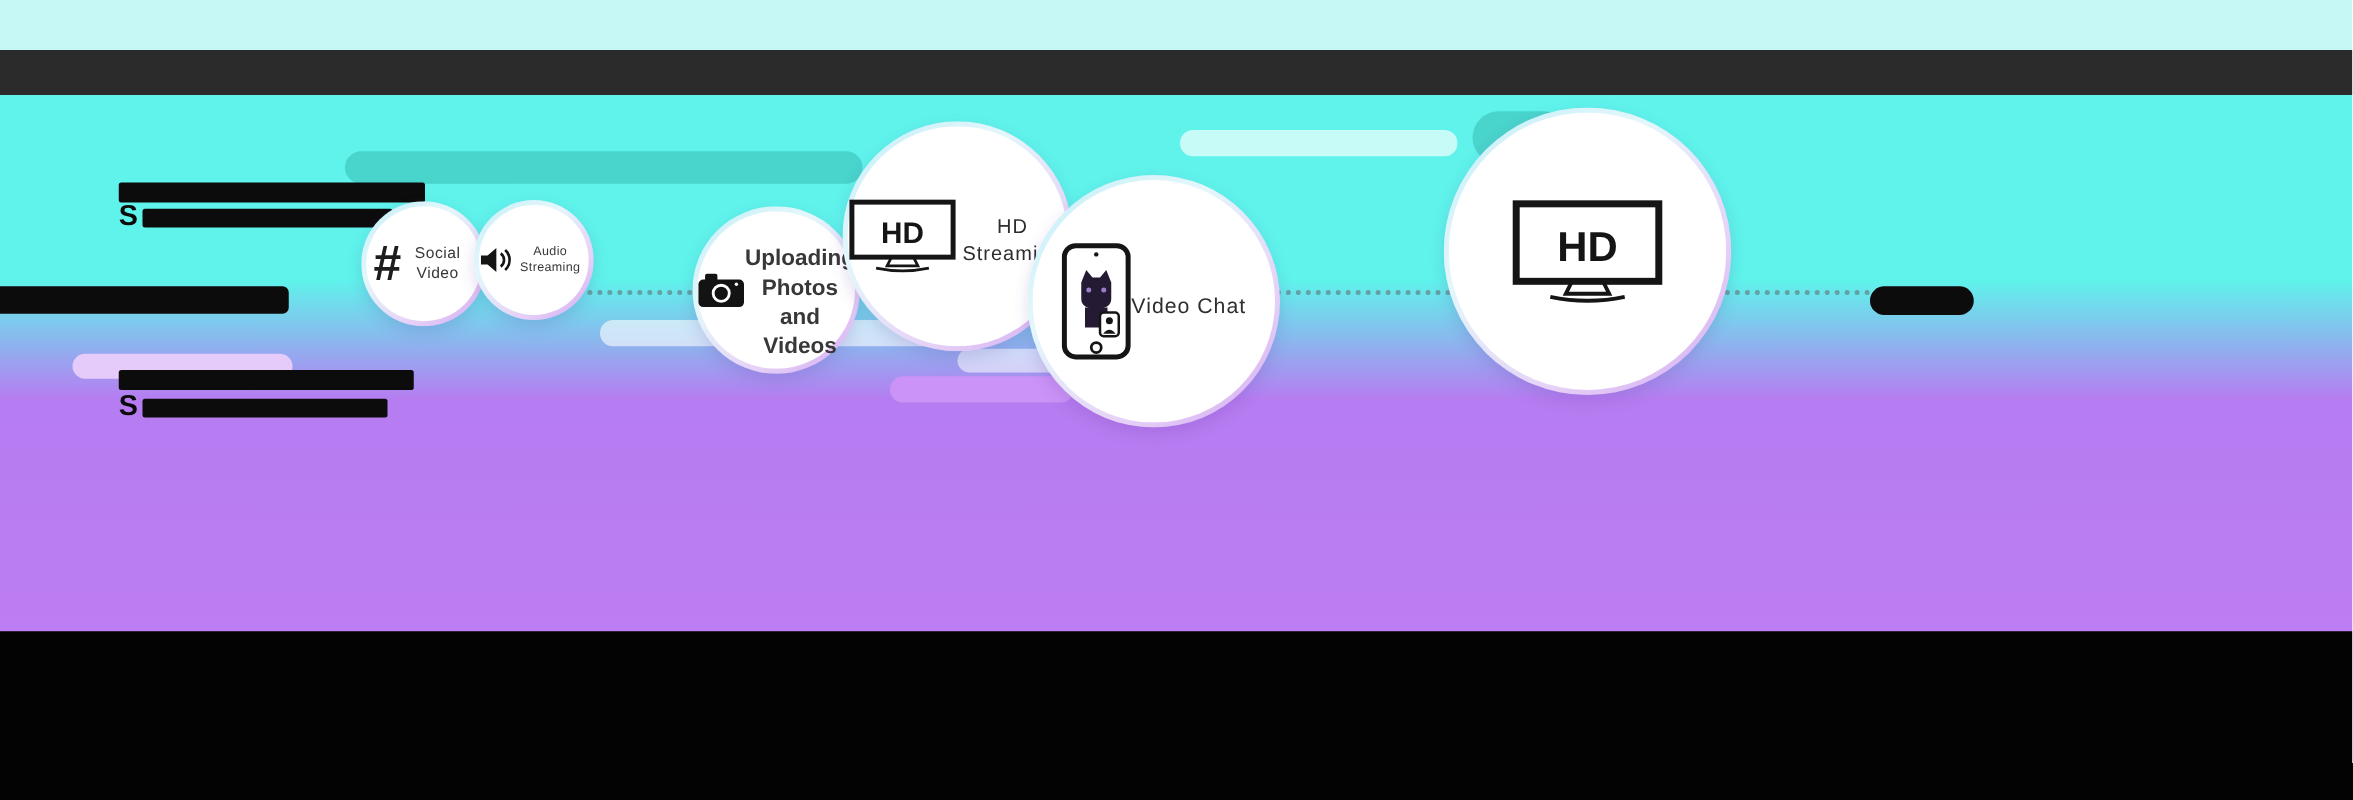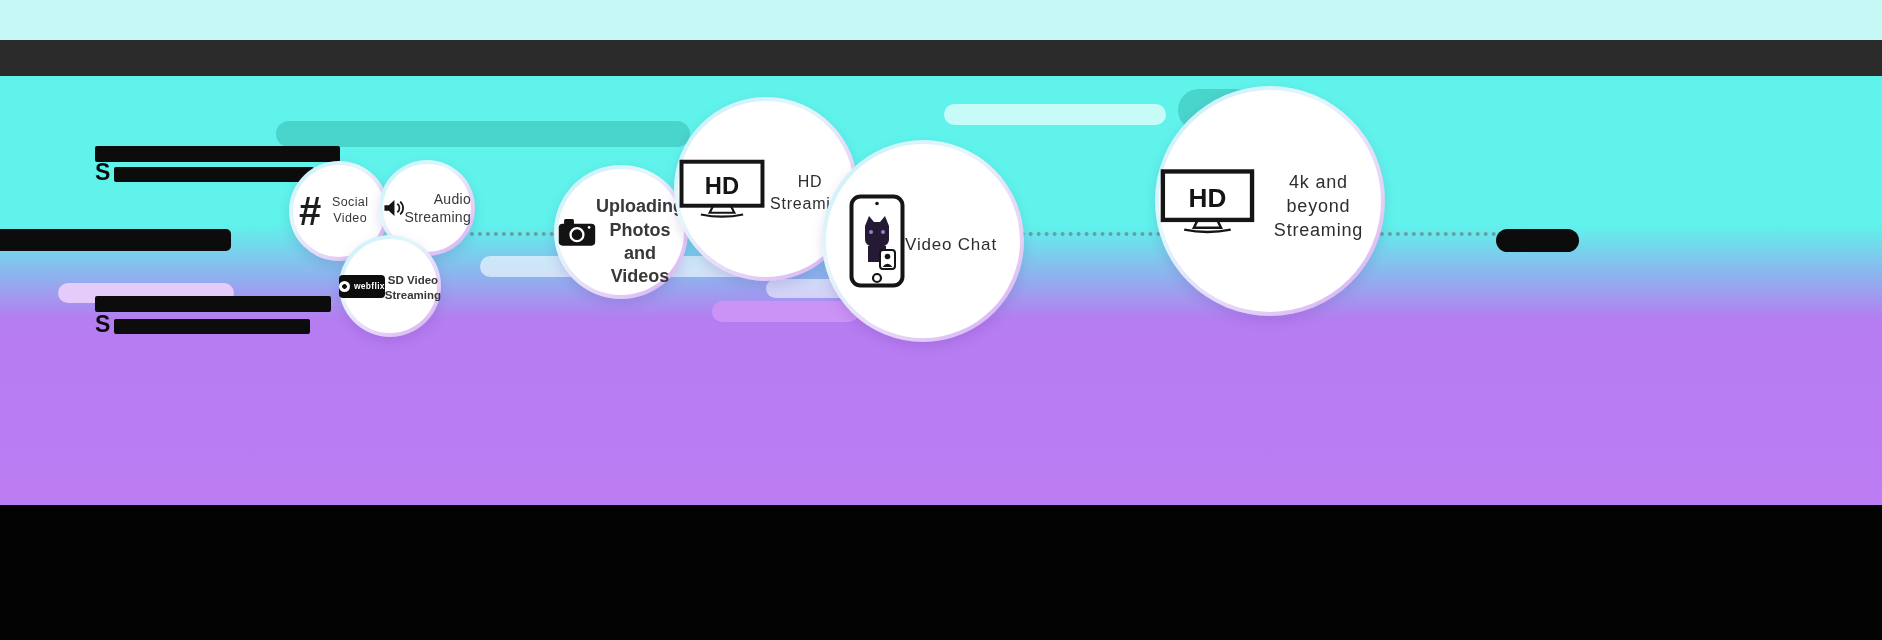--- a/index.html
+++ b/index.html
@@ -57,21 +57,21 @@
   .b-social { left:289px; top:161px; width:92px;  height:92px;  }
   .b-audio  { left:379px; top:160px; width:88px;  height:88px;  }
   .b-sd     { left:339px; top:235px; width:94px;  height:94px;  }
   .b-upload { left:554px; top:165px; width:126px; height:126px; }
   .b-hd     { left:674px; top:97px;  width:176px; height:176px; }
   .b-video  { left:822px; top:140px; width:194px; height:194px; }
   .b-4k     { left:1155px;top:86px;  width:222px; height:222px; }
 
   .b-email  .lbl { font-size:15px;   letter-spacing:.6px; margin-top:5px; }
   .b-social .lbl { font-size:12.5px; width:58px;  line-height:1.25; letter-spacing:.4px; }
-  .b-audio  .lbl { font-size:14px;   width:70px;  line-height:1.3;  letter-spacing:.3px;text-align:right; }
+  .b-audio  .lbl { font-size:10px;   width:70px;  line-height:1.3;  letter-spacing:.3px; }
   .b-sd     .lbl { font-size:11.5px; font-weight:700; width:78px; line-height:1.3; margin-top:4px; }
   .b-upload .lbl { font-size:18px; font-weight:700; width:116px; line-height:1.3; margin-top:20px; }
   .b-hd     .lbl { font-size:16px; width:100px; line-height:1.35; letter-spacing:.8px; margin-top:8px; color:#2e2e2e; }
   .b-video  .lbl { font-size:17px; letter-spacing:.8px; margin-top:8px; color:#2e2e2e; }
   .b-4k     .lbl { font-size:18px; width:160px; line-height:1.35; letter-spacing:.8px; margin-top:10px; color:#2e2e2e; }
 
   .hash-glyph { font-size:40px; font-weight:700; color:#1d1d1d; line-height:.9; }
 
   .webflix-badge {
     width:58px; height:23px; background:#0d0d0d; border-radius:4px;
@@ -120,27 +120,20 @@
 
   <div class="bubble b-audio">
     <svg width="30" height="26" viewBox="0 0 30 26">
       <polygon points="2,9 8,9 16,2 16,24 8,17 2,17" fill="#151515"></polygon>
       <path d="M20 7 a7.5 7.5 0 0 1 0 12" fill="none" stroke="#151515" stroke-width="2.4"></path>
       <path d="M24 4 a12 12 0 0 1 0 18" fill="none" stroke="#151515" stroke-width="2.4"></path>
     </svg>
     <div class="lbl">Audio Streaming</div>
   </div>
 
-  <div class="bubble b-sd">
-    <div class="webflix-badge">
-      <span class="webflix-dot"></span>
-      <span class="webflix-text">webflix</span>
-    </div>
-    <div class="lbl">SD Video Streaming</div>
-  </div>
 
   <div class="bubble b-upload">
     <svg width="50" height="38" viewBox="0 0 50 38">
       <rect x="8" y="2" width="13" height="8" rx="2" fill="#131313"></rect>
       <rect x="1" y="8" width="48" height="29" rx="5" fill="#131313"></rect>
       <circle cx="25" cy="22.5" r="8.5" fill="none" stroke="#ffffff" stroke-width="3"></circle>
       <circle cx="41" cy="13" r="1.8" fill="#ffffff"></circle>
     </svg>
     <div class="lbl">Uploading Photos and Videos</div>
   </div>
@@ -175,16 +168,15 @@
     <div class="lbl">Video Chat</div>
   </div>
 
   <div class="bubble b-4k">
     <svg width="124" height="87" viewBox="0 0 100 70">
       <rect x="4" y="4" width="92" height="50" fill="none" stroke="#151515" stroke-width="4.5"></rect>
       <text x="50" y="41" text-anchor="middle" font-size="27" font-weight="700" fill="#151515">HD</text>
       <path d="M40 54 L36 62 L64 62 L60 54" fill="none" stroke="#151515" stroke-width="2.5"></path>
       <path d="M26 64 Q50 69 74 64" fill="none" stroke="#151515" stroke-width="2.5"></path>
     </svg>
-    <div class="lbl">4k and beyond Streaming</div>
   </div>
 
 </div>
 
 </body></html>

